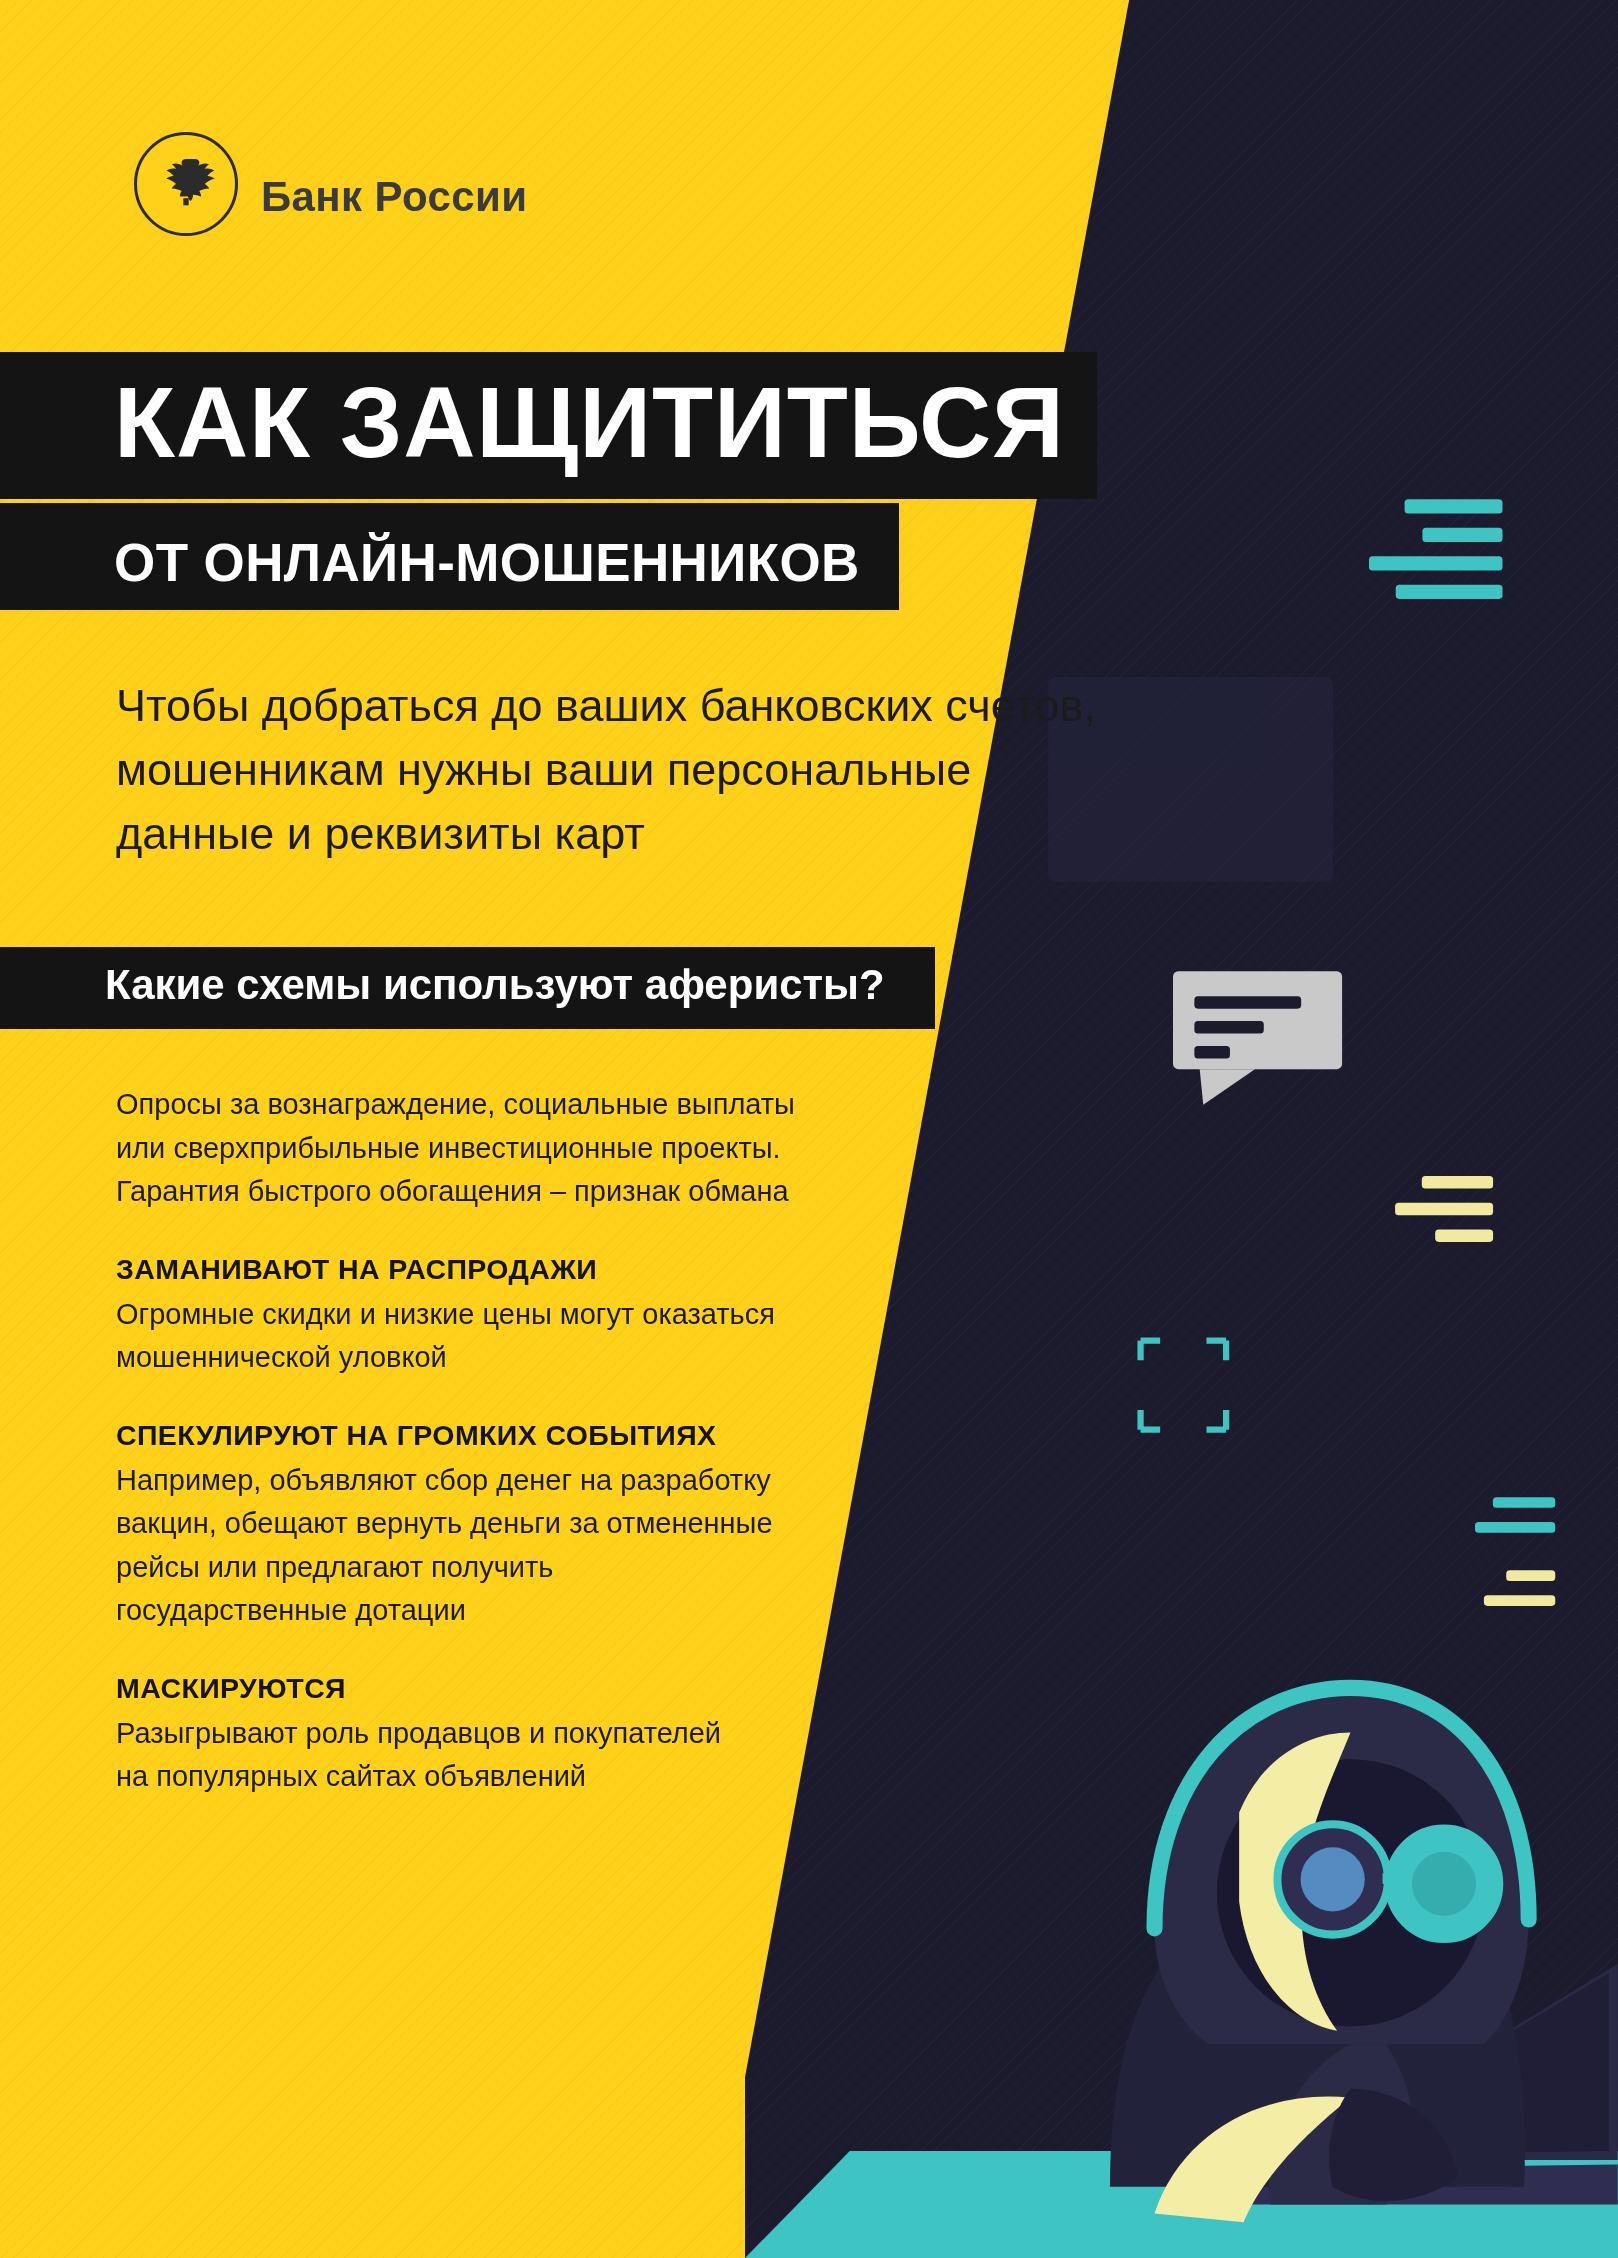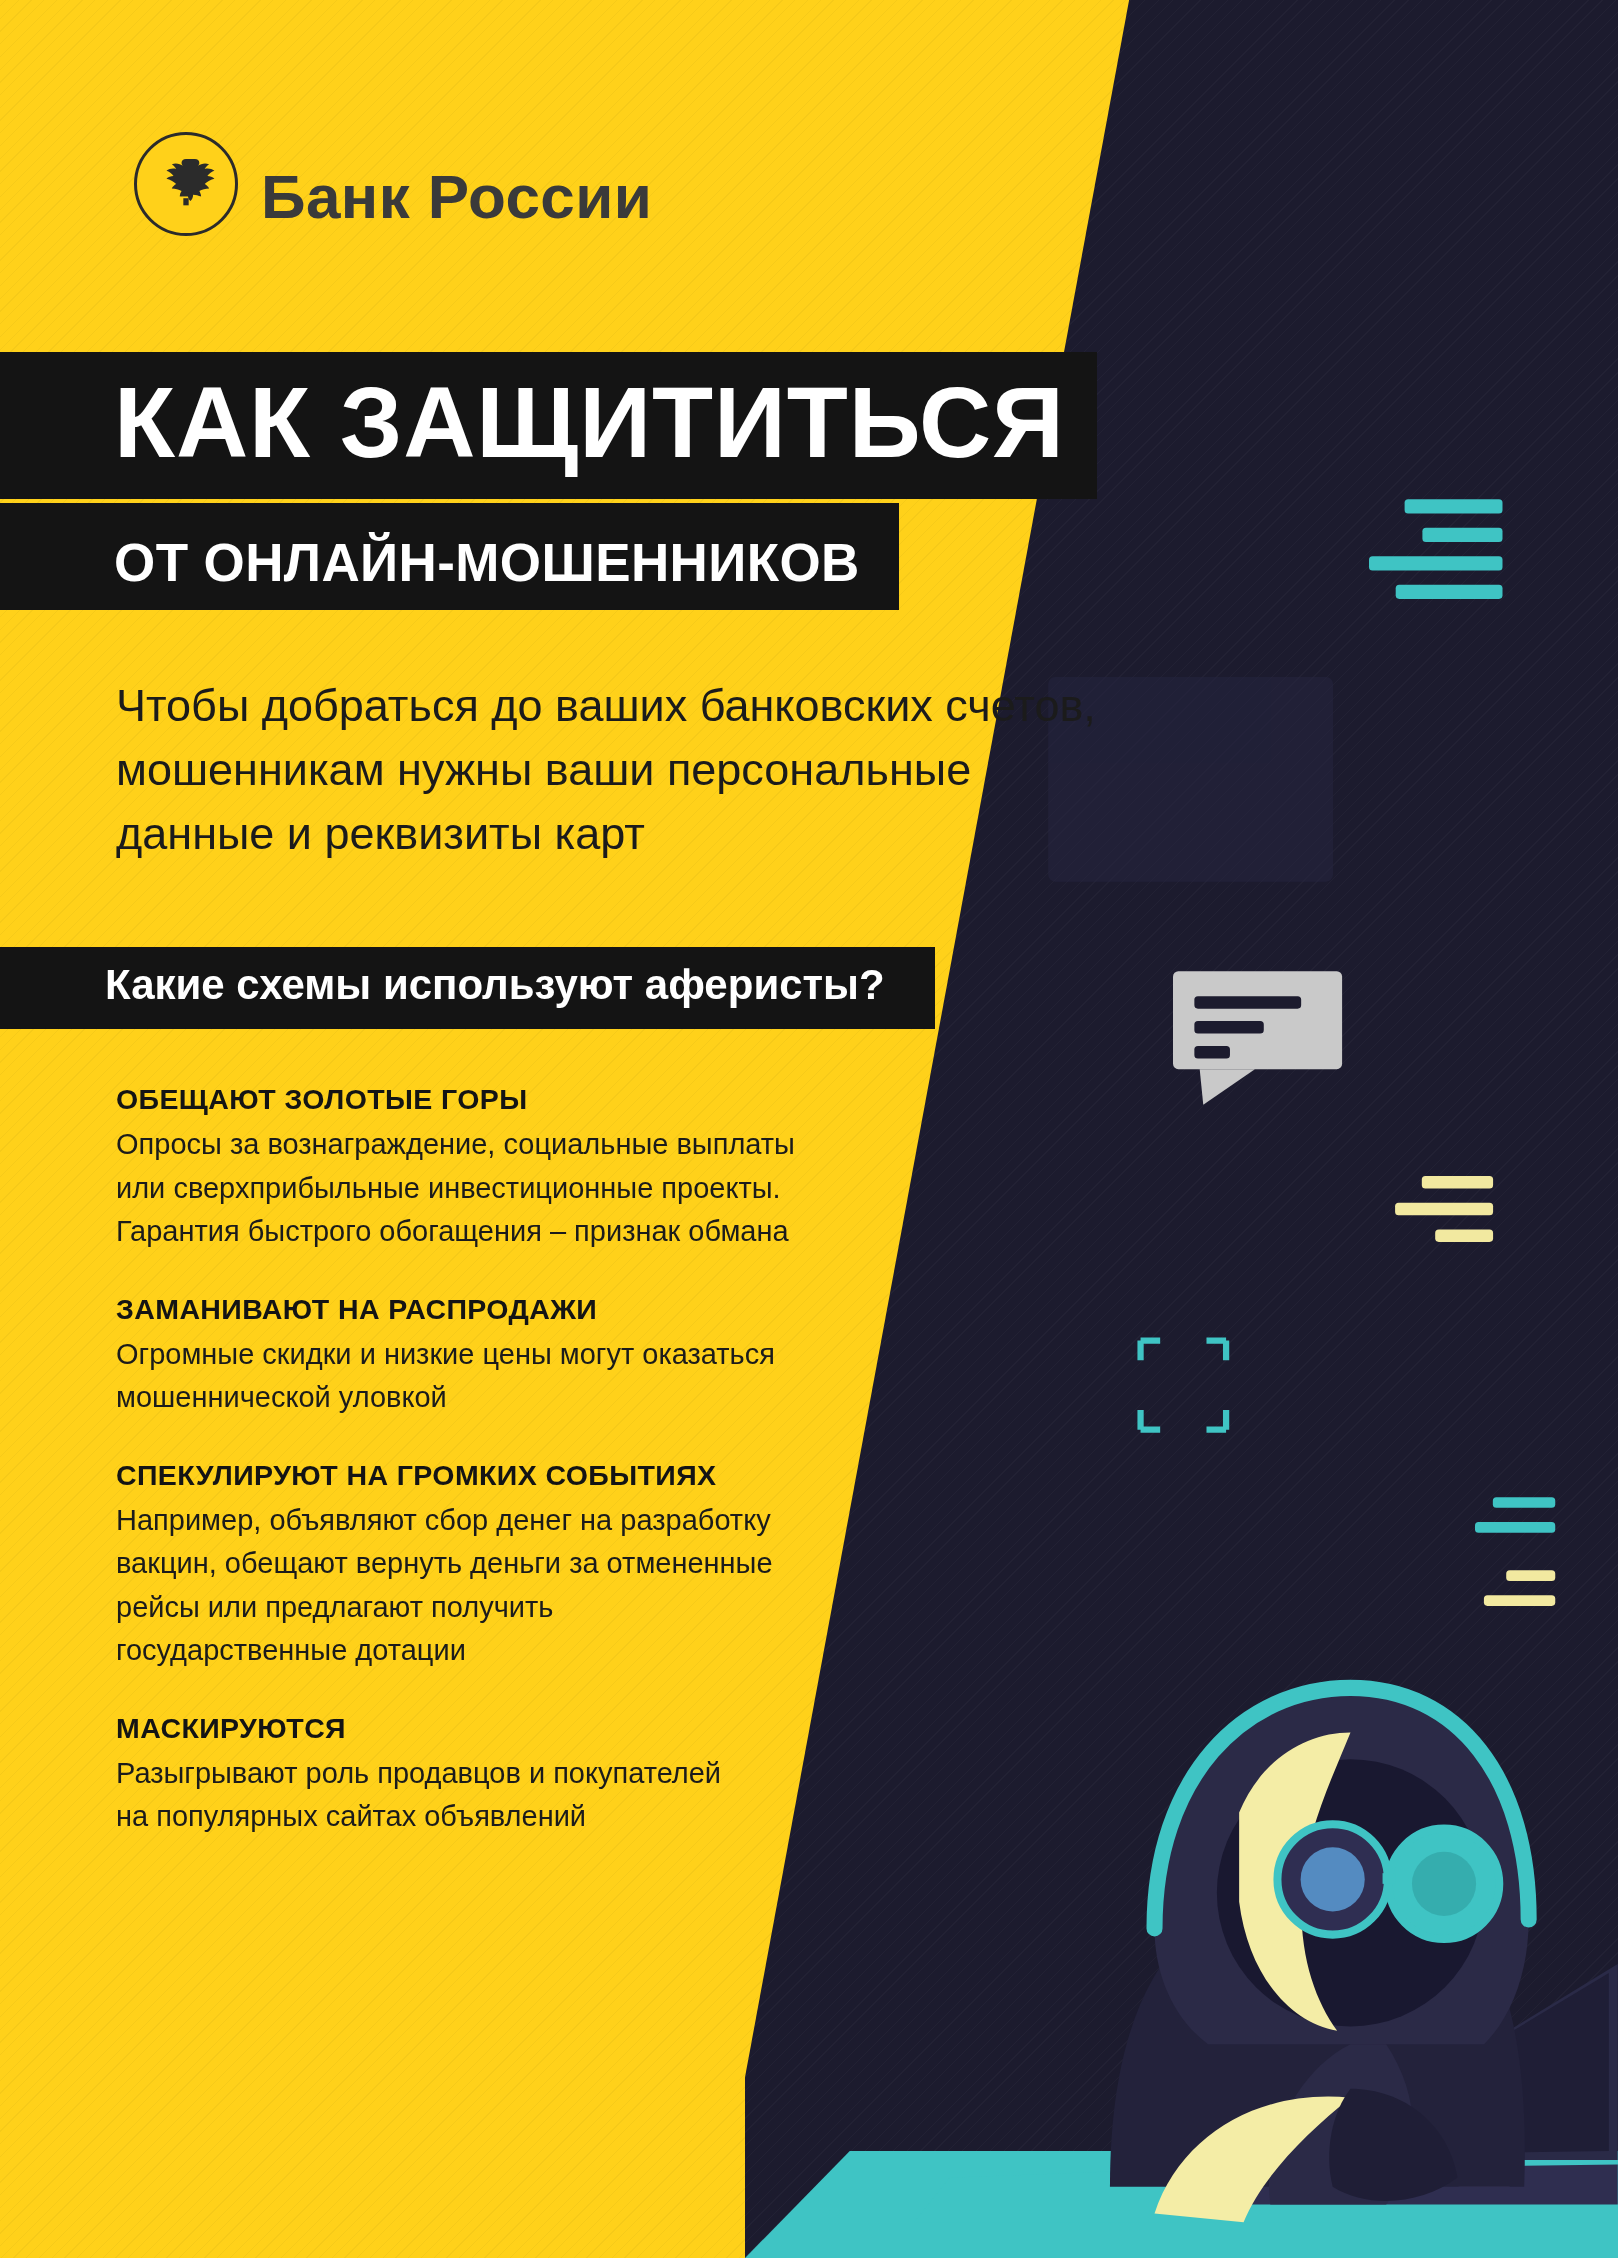--- a/index.html
+++ b/index.html
@@ -78,21 +78,21 @@
     height: 98px;
     border-radius: 50%;
     border: 3.6px solid #2b2b2b;
     display: flex;
     align-items: center;
     justify-content: center;
     background: #FFD11A;
   }
   .logo-emblem svg { display: block; }
   .logo-text {
-    font-size: 62px;
+    font-size: 42px;
     font-weight: bold;
     color: #3a3a3a;
     letter-spacing: 0.4px;
     white-space: nowrap;
     margin-top: 25px;
   }
 
   
   .headline-1 {
     position: absolute;
@@ -304,21 +304,20 @@
 
   <div class="intro">Чтобы добраться до ваших банковских счетов, мошенникам нужны ваши персональные данные и реквизиты карт</div>
 
   <div class="section-bar">
     <span>Какие схемы используют аферисты?</span>
   </div>
 
   <div class="schemes">
 
     <div class="scheme">
-      <div class="scheme-title">ОБЕЩАЮТ ЗОЛОТЫЕ ГОРЫ</div>
       <div class="scheme-body">Опросы за вознаграждение, социальные выплаты
 или сверхприбыльные инвестиционные проекты.
 Гарантия быстрого обогащения – признак обмана</div>
     </div>
 
     <div class="scheme">
       <div class="scheme-title">ЗАМАНИВАЮТ НА РАСПРОДАЖИ</div>
       <div class="scheme-body">Огромные скидки и низкие цены могут оказаться
 мошеннической уловкой</div>
     </div>

